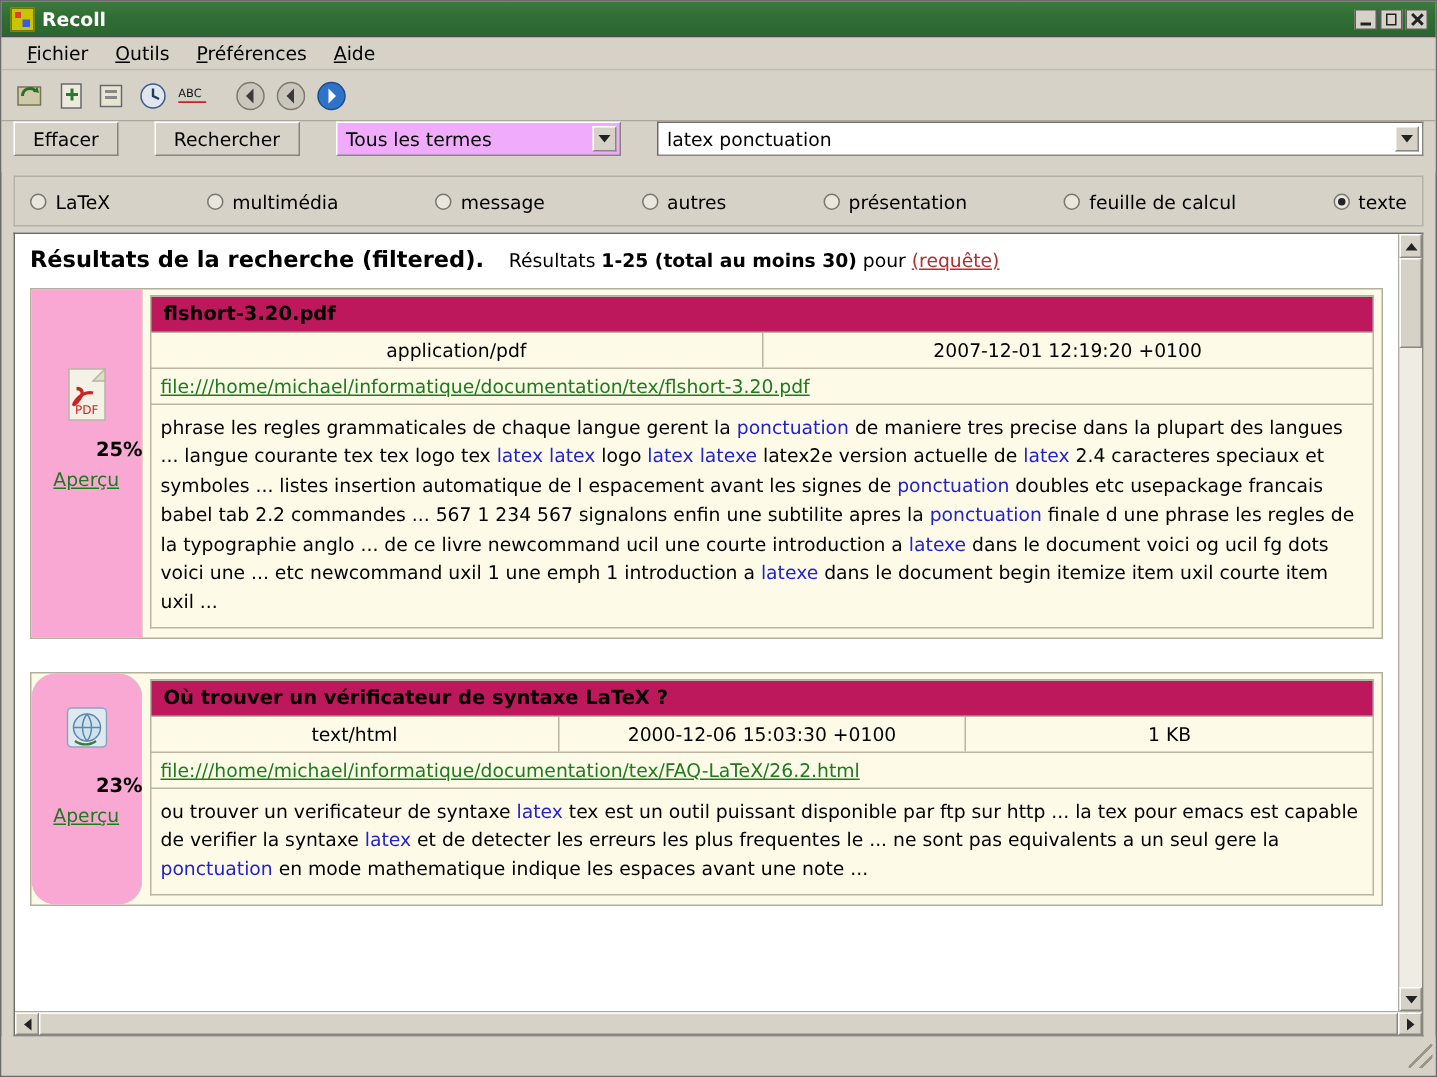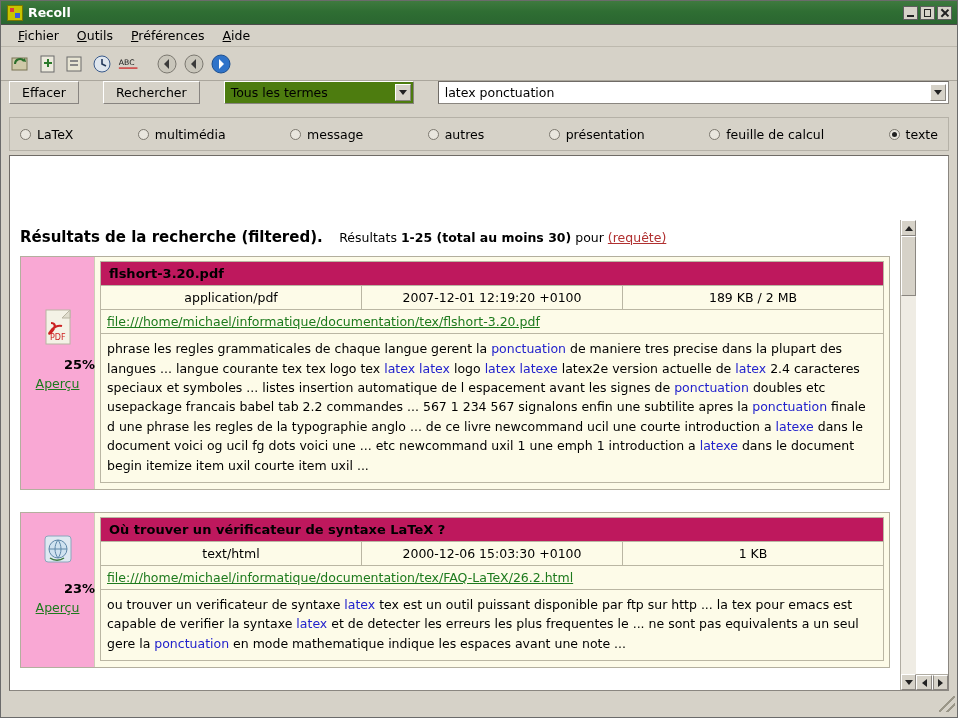--- a/index.html
+++ b/index.html
@@ -129,21 +129,21 @@
     border: 1px solid #888480;
     border-top-color: #ffffff;
     border-left-color: #ffffff;
     font-size: 12.5px;
     color: #000;
     display: flex; align-items: center; justify-content: center;
     white-space: nowrap;
   }
   .combo {
     height: 23px;
-    background: #4d7c0f;
+    background: #f0abfc;
     border: 1px solid #888480;
     border-top-color: #ffffff;
     border-left-color: #ffffff;
     display: flex; align-items: center;
     padding-left: 6px;
     font-size: 12.5px;
     position: relative;
     width: 190px;
   }
   .combo .arrowbox {
@@ -211,24 +211,23 @@
   }
 
   
   .resultsframe {
     flex: 1;
     margin: 0 8px 0 8px;
     background: #ffffff;
     border: 1px solid #8a8680;
     border-top-color: #6f6b66; border-left-color: #6f6b66;
     display: flex;
-    flex-direction: row;
+    flex-direction: column;
     overflow: hidden;
     position: relative;
-    align-items: flex-end;
   }
   .results-inner {
     flex: 1;
     display: flex;
     overflow: hidden;
   }
   .results-content {
     flex: 1;
     overflow: hidden;
     padding: 8px 10px 0 10px;
@@ -253,21 +252,21 @@
     width: 74px;
     border-right: 1px solid #cfcbb8;
     background: #f9a8d4;
     display: flex;
     flex-direction: column;
     align-items: center;
     justify-content: flex-start;
     padding-top: 52px;
     gap: 4px;
   }
-  .res-left.compact { padding-top: 20px; }
+  .res-left.compact { padding-top: 20px; border-radius: 16px; }
   .ficon { width: 34px; height: 38px; margin-bottom: 6px; }
   .pct { font-size: 13px; font-weight: bold; color: #000; margin-left: 44px; }
   .apercu { font-size: 12.5px; color: #1d7a1d; text-decoration: underline; }
   .res-right { flex: 1; padding: 4px 5px 6px 5px; }
   .res-title {
     background: #be185d;
     border: 1px solid #bab6a3;
     font-weight: bold;
     font-size: 13px;
     padding: 4px 8px;
@@ -524,21 +523,20 @@
               </svg>
             </div>
             <div class="pct">25%</div>
             <a class="apercu" href="#">Aperçu</a>
           </div>
           <div class="res-right">
             <div class="res-title">flshort-3.20.pdf</div>
             <div class="meta">
               <div>application/pdf</div>
               <div>2007-12-01 12:19:20 +0100</div>
-              <div>189 KB / 2 MB</div>
             </div>
             <div class="urlrow">
               <a href="#">file:///home/michael/informatique/documentation/tex/flshort-3.20.pdf</a>
             </div>
             <div class="snippet"><span>phrase les regles grammaticales de chaque langue gerent la </span><span class="kw">ponctuation</span><span> de maniere tres precise dans la plupart des langues ... langue courante tex tex logo tex </span><span class="kw">latex latex</span><span> logo </span><span class="kw">latex latexe</span><span> latex2e version actuelle de </span><span class="kw">latex</span><span> 2.4 caracteres speciaux et symboles ... listes insertion automatique de l espacement avant les signes de </span><span class="kw">ponctuation</span><span> doubles etc usepackage francais babel tab 2.2 commandes ... 567 1 234 567 signalons enfin une subtilite apres la </span><span class="kw">ponctuation</span><span> finale d une phrase les regles de la typographie anglo ... de ce livre newcommand ucil une courte introduction a </span><span class="kw">latexe</span><span> dans le document voici og ucil fg dots voici une ... etc newcommand uxil 1 une emph 1 introduction a </span><span class="kw">latexe</span><span> dans le document begin itemize item uxil courte item uxil ...</span></div>
           </div>
         </div>
 
         <div class="result">
           <div class="res-left compact">

